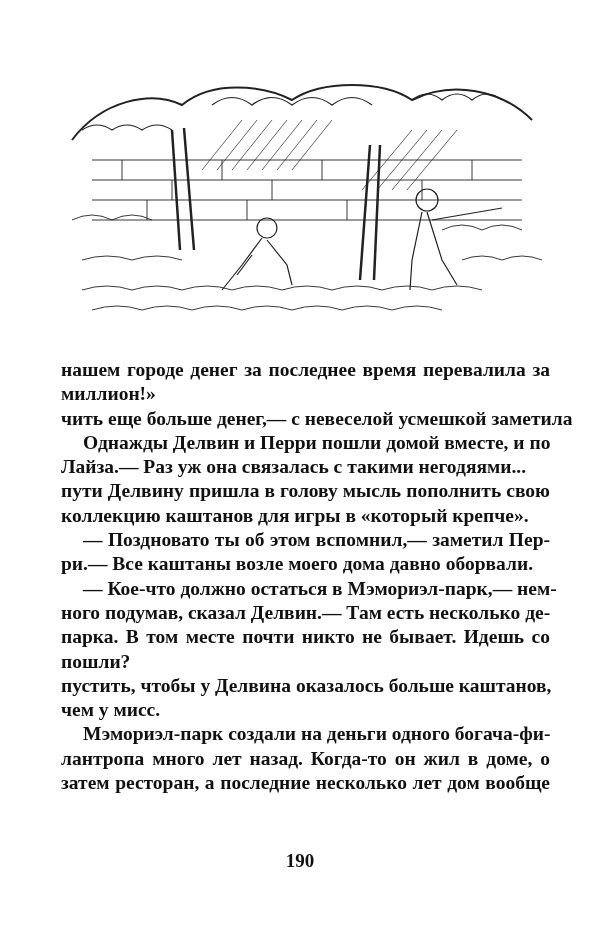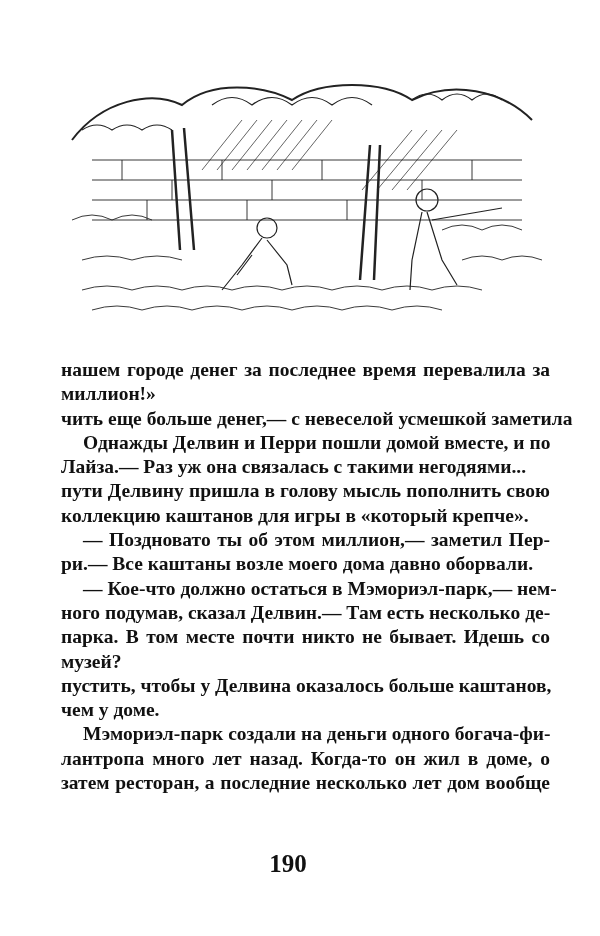--- a/index.html
+++ b/index.html
@@ -10,22 +10,22 @@
     .text-block {
       position: absolute; left: 61px; top: 358px; width: 489px;
       font-family: "Liberation Serif", "DejaVu Serif", serif;
       font-size: 19.5px; line-height: 24.3px; color: #111;
       font-weight: bold;
     }
     .line { display: block; white-space: nowrap; text-align: justify; text-align-last: justify; height: 24.3px; }
     .line.last { text-align-last: left; }
     .line.indent { padding-left: 22px; }
     .page-number {
-      position: absolute; left: 0; width: 576px; top: 850px; text-align: center;
-      font-family: "Liberation Serif", "DejaVu Serif", serif; font-size: 25px; font-weight: bold; color: #111;
+      position: absolute; left: 12px; width: 576px; top: 850px; text-align: center;
+      font-family: "Liberation Serif", "DejaVu Serif", serif; font-size: 19px; font-weight: bold; color: #111;
     }
   </style>
 </head>
 <body>
 
 <div class="illustration">
   <svg width="488" height="260" viewBox="0 0 488 260">
     <g stroke="#222" fill="none" stroke-width="1.2">
 
       <path d="M10 80 C40 40, 90 30, 120 45 C150 20, 200 25, 230 40 C260 20, 320 20, 350 40 C390 20, 440 30, 470 60" stroke-width="2"></path>
@@ -86,26 +86,26 @@
 </div>
 
 <div class="text-block" id="text-block">
     <span class="line">нашем городе денег за последнее время перевалила за</span>
     <span class="line last">миллион!»</span>
     <span class="line">чить еще больше денег,— с невеселой усмешкой заметила</span>
     <span class="line indent">Однажды Делвин и Перри пошли домой вместе, и по</span>
     <span class="line last">Лайза.— Раз уж она связалась с такими негодяями...</span>
     <span class="line">пути Делвину пришла в голову мысль пополнить свою</span>
     <span class="line last">коллекцию каштанов для игры в «который крепче».</span>
-    <span class="line indent">— Поздновато ты об этом миллион,— заметил Пер-</span>
+    <span class="line indent">— Поздновато ты об этом вспомнил,— заметил Пер-</span>
     <span class="line last">ри.— Все каштаны возле моего дома давно оборвали.</span>
     <span class="line indent">— Кое-что должно остаться в Мэмориэл-парк,— нем-</span>
     <span class="line">ного подумав, сказал Делвин.— Там есть несколько де-</span>
     <span class="line">парка. В том месте почти никто не бывает. Идешь со</span>
-    <span class="line last">музей?</span>
+    <span class="line last">пошли?</span>
     <span class="line">пустить, чтобы у Делвина оказалось больше каштанов,</span>
-    <span class="line last">чем у доме.</span>
+    <span class="line last">чем у мисс.</span>
     <span class="line indent">Мэмориэл-парк создали на деньги одного богача-фи-</span>
     <span class="line">лантропа много лет назад. Когда-то он жил в доме, о</span>
     <span class="line">затем ресторан, а последние несколько лет дом вообще</span>
   </div>
 
 <div class="page-number">190</div>
 
 </body></html>

